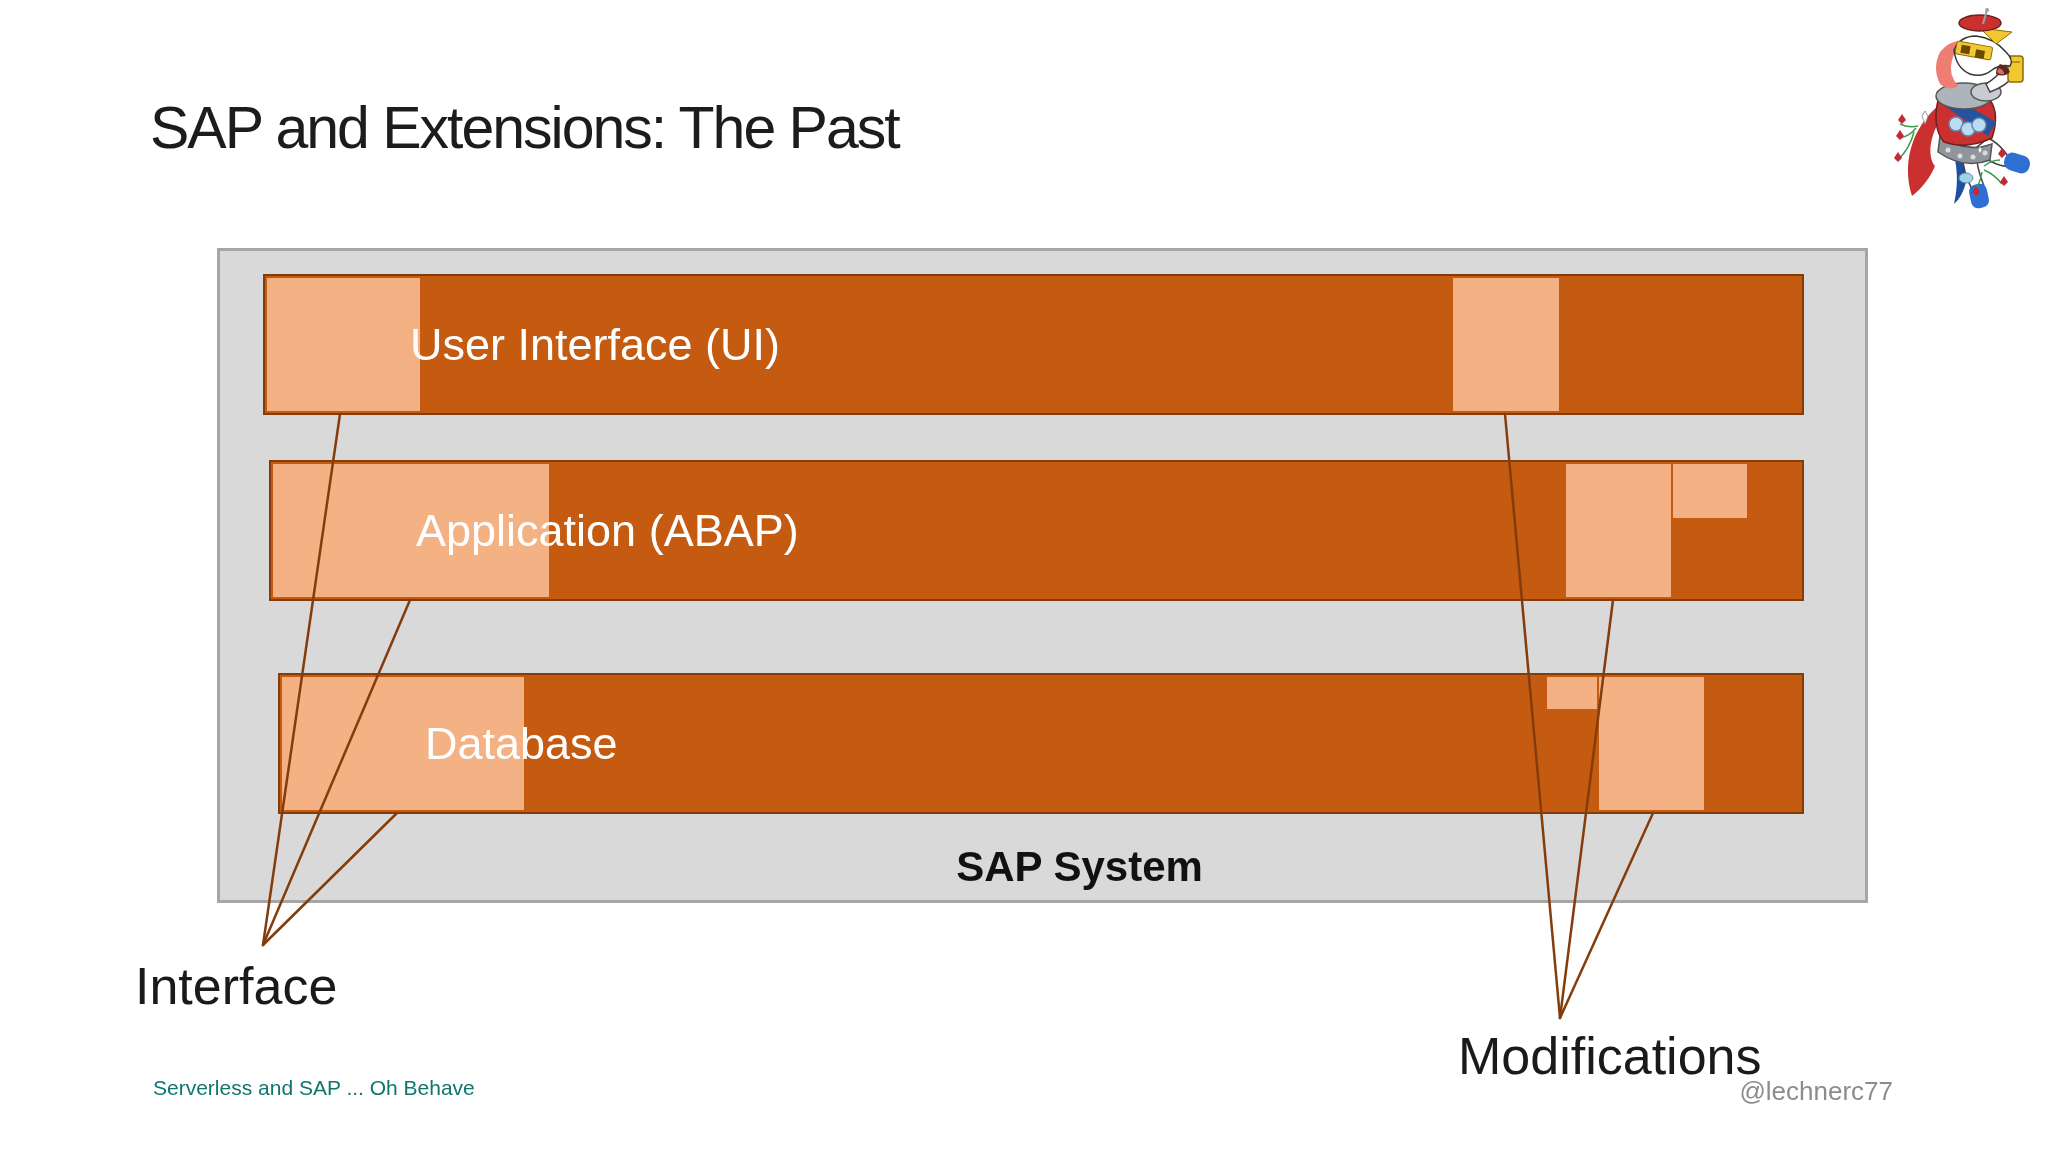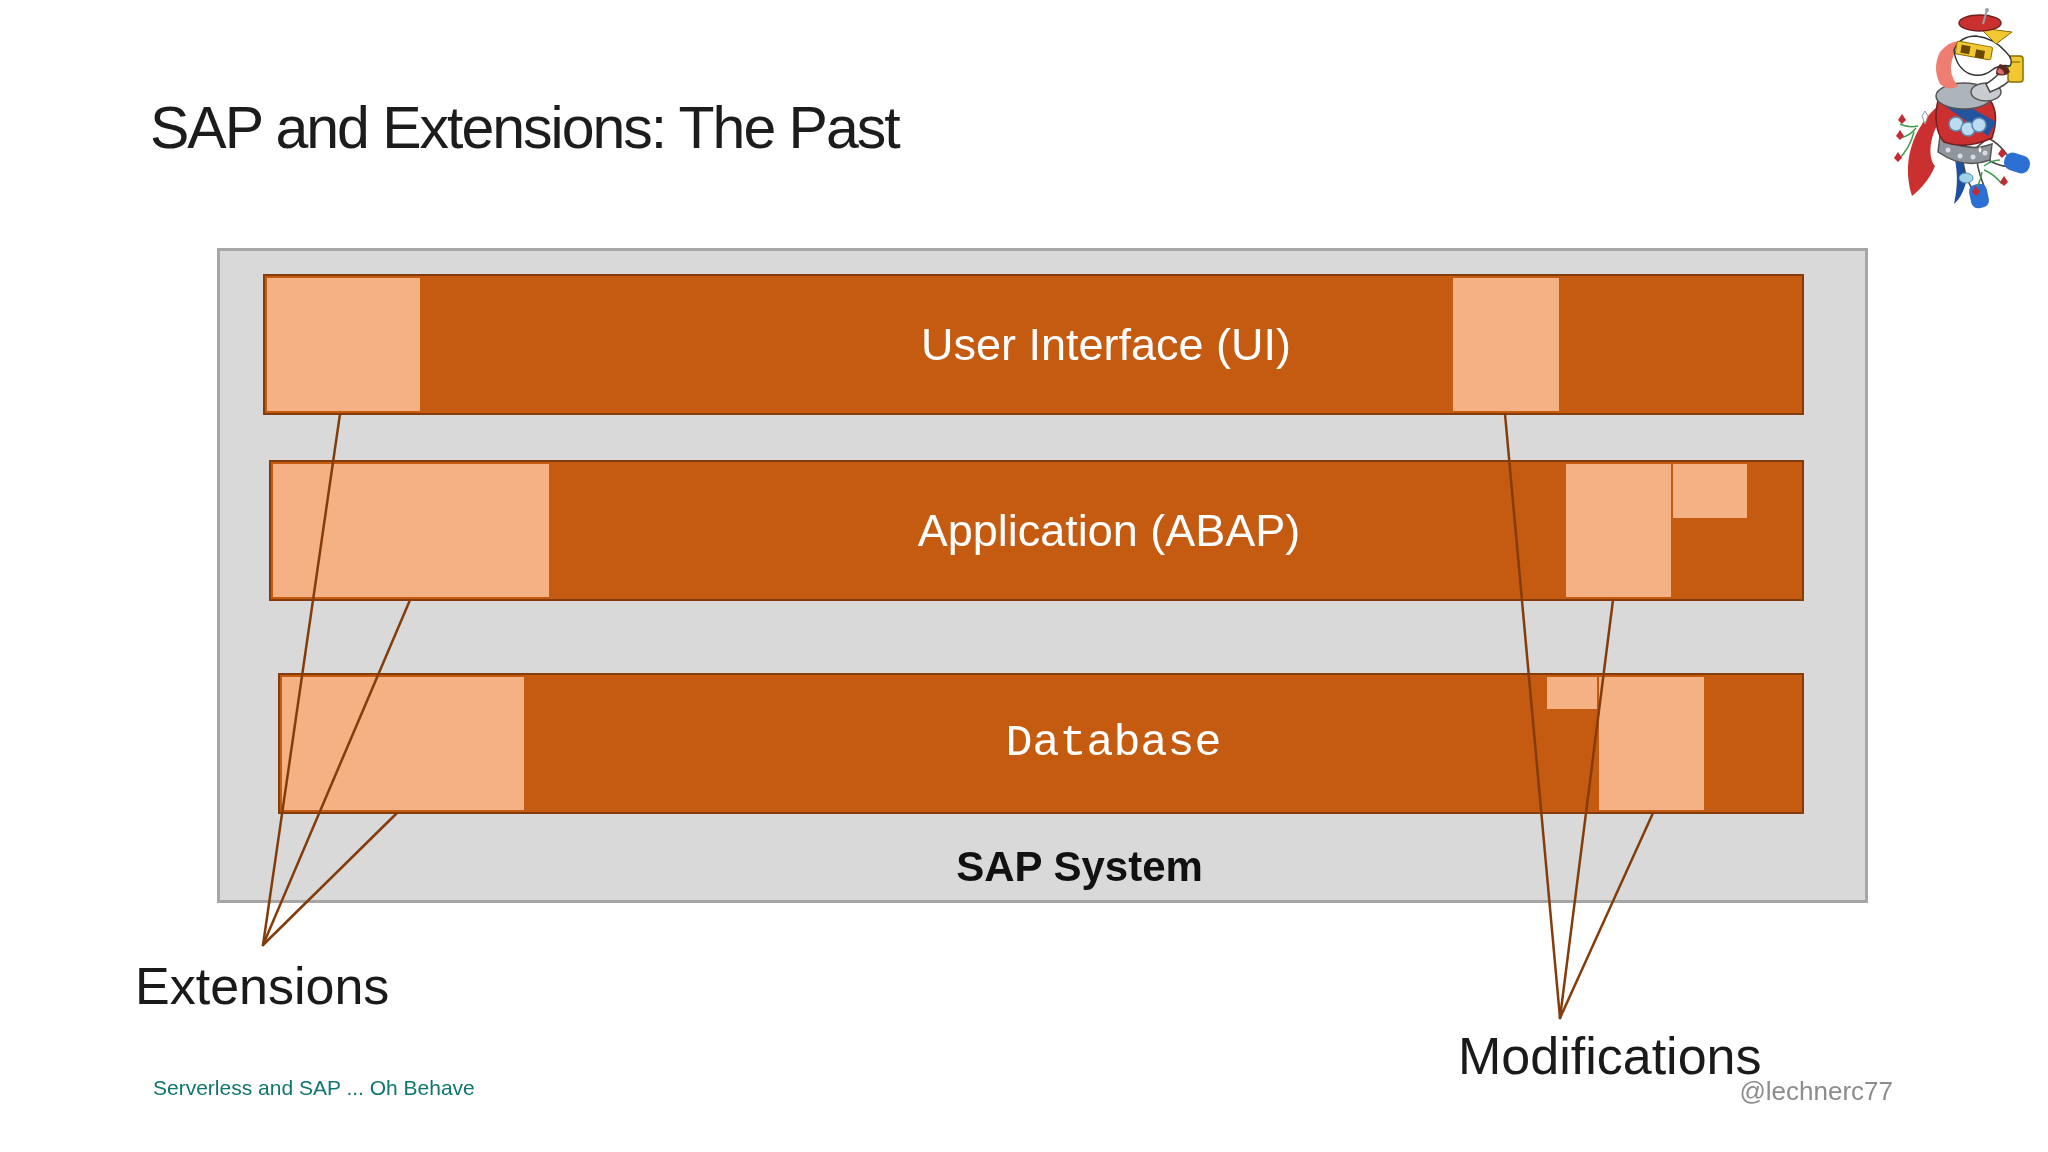--- a/index.html
+++ b/index.html
@@ -15,25 +15,25 @@
   .sap-box{
     position:absolute;left:217px;top:248px;width:1651px;height:655px;
     background:var(--container_fill,#D9D9D9);
     border:3px solid var(--container_border,#A6A6A6);
     box-sizing:border-box;
   }
   .layer{
     position:absolute;box-sizing:border-box;
     background:var(--layer_fill,#C55A11);
     border:2px solid var(--layer_border,#843C0B);
-    display:flex;align-items:center;justify-content:center;
+    display:flex;align-items:center;
   }
   .layer-ui {left:43px;top:23px;width:1541px;height:141px;}
   .layer-app{left:49px;top:209px;width:1535px;height:141px;}
-  .layer-db {left:58px;top:422px;width:1526px;height:141px;font-family:Liberation Mono, monospace;}
+  .layer-db {left:58px;top:422px;width:1526px;height:141px;}
   .layer-label{
     position:relative;z-index:3;color:#ffffff;font-size:45px;
     padding-left:145px;white-space:nowrap;
   }
   .seg{
     position:absolute;box-sizing:border-box;z-index:2;
     background:var(--segment_fill,#F4B183);
     border:2px solid var(--segment_border,#C55A11);
   }
   .seg-full{top:0;height:100%;}
@@ -172,19 +172,19 @@
     <g stroke="var(--leader_line,#843C0B)" stroke-width="2.5" stroke-linecap="round">
       <line x1="340" y1="414" x2="263" y2="945"></line>
       <line x1="410" y1="600" x2="263" y2="945"></line>
       <line x1="397" y1="813" x2="263" y2="945"></line>
       <line x1="1505" y1="414" x2="1560" y2="1018"></line>
       <line x1="1613" y1="600" x2="1560" y2="1018"></line>
       <line x1="1653" y1="813" x2="1560" y2="1018"></line>
     </g>
   </svg>
 
-  <div class="ext-label">Extensions</div>
+  <div class="ext-label">Interface</div>
   <div class="mod-label">Modifications</div>
 
   <div class="footer-left">Serverless and SAP ... Oh Behave</div>
   <div class="footer-right">@lechnerc77</div>
 
 </div>
 
 </body></html>

